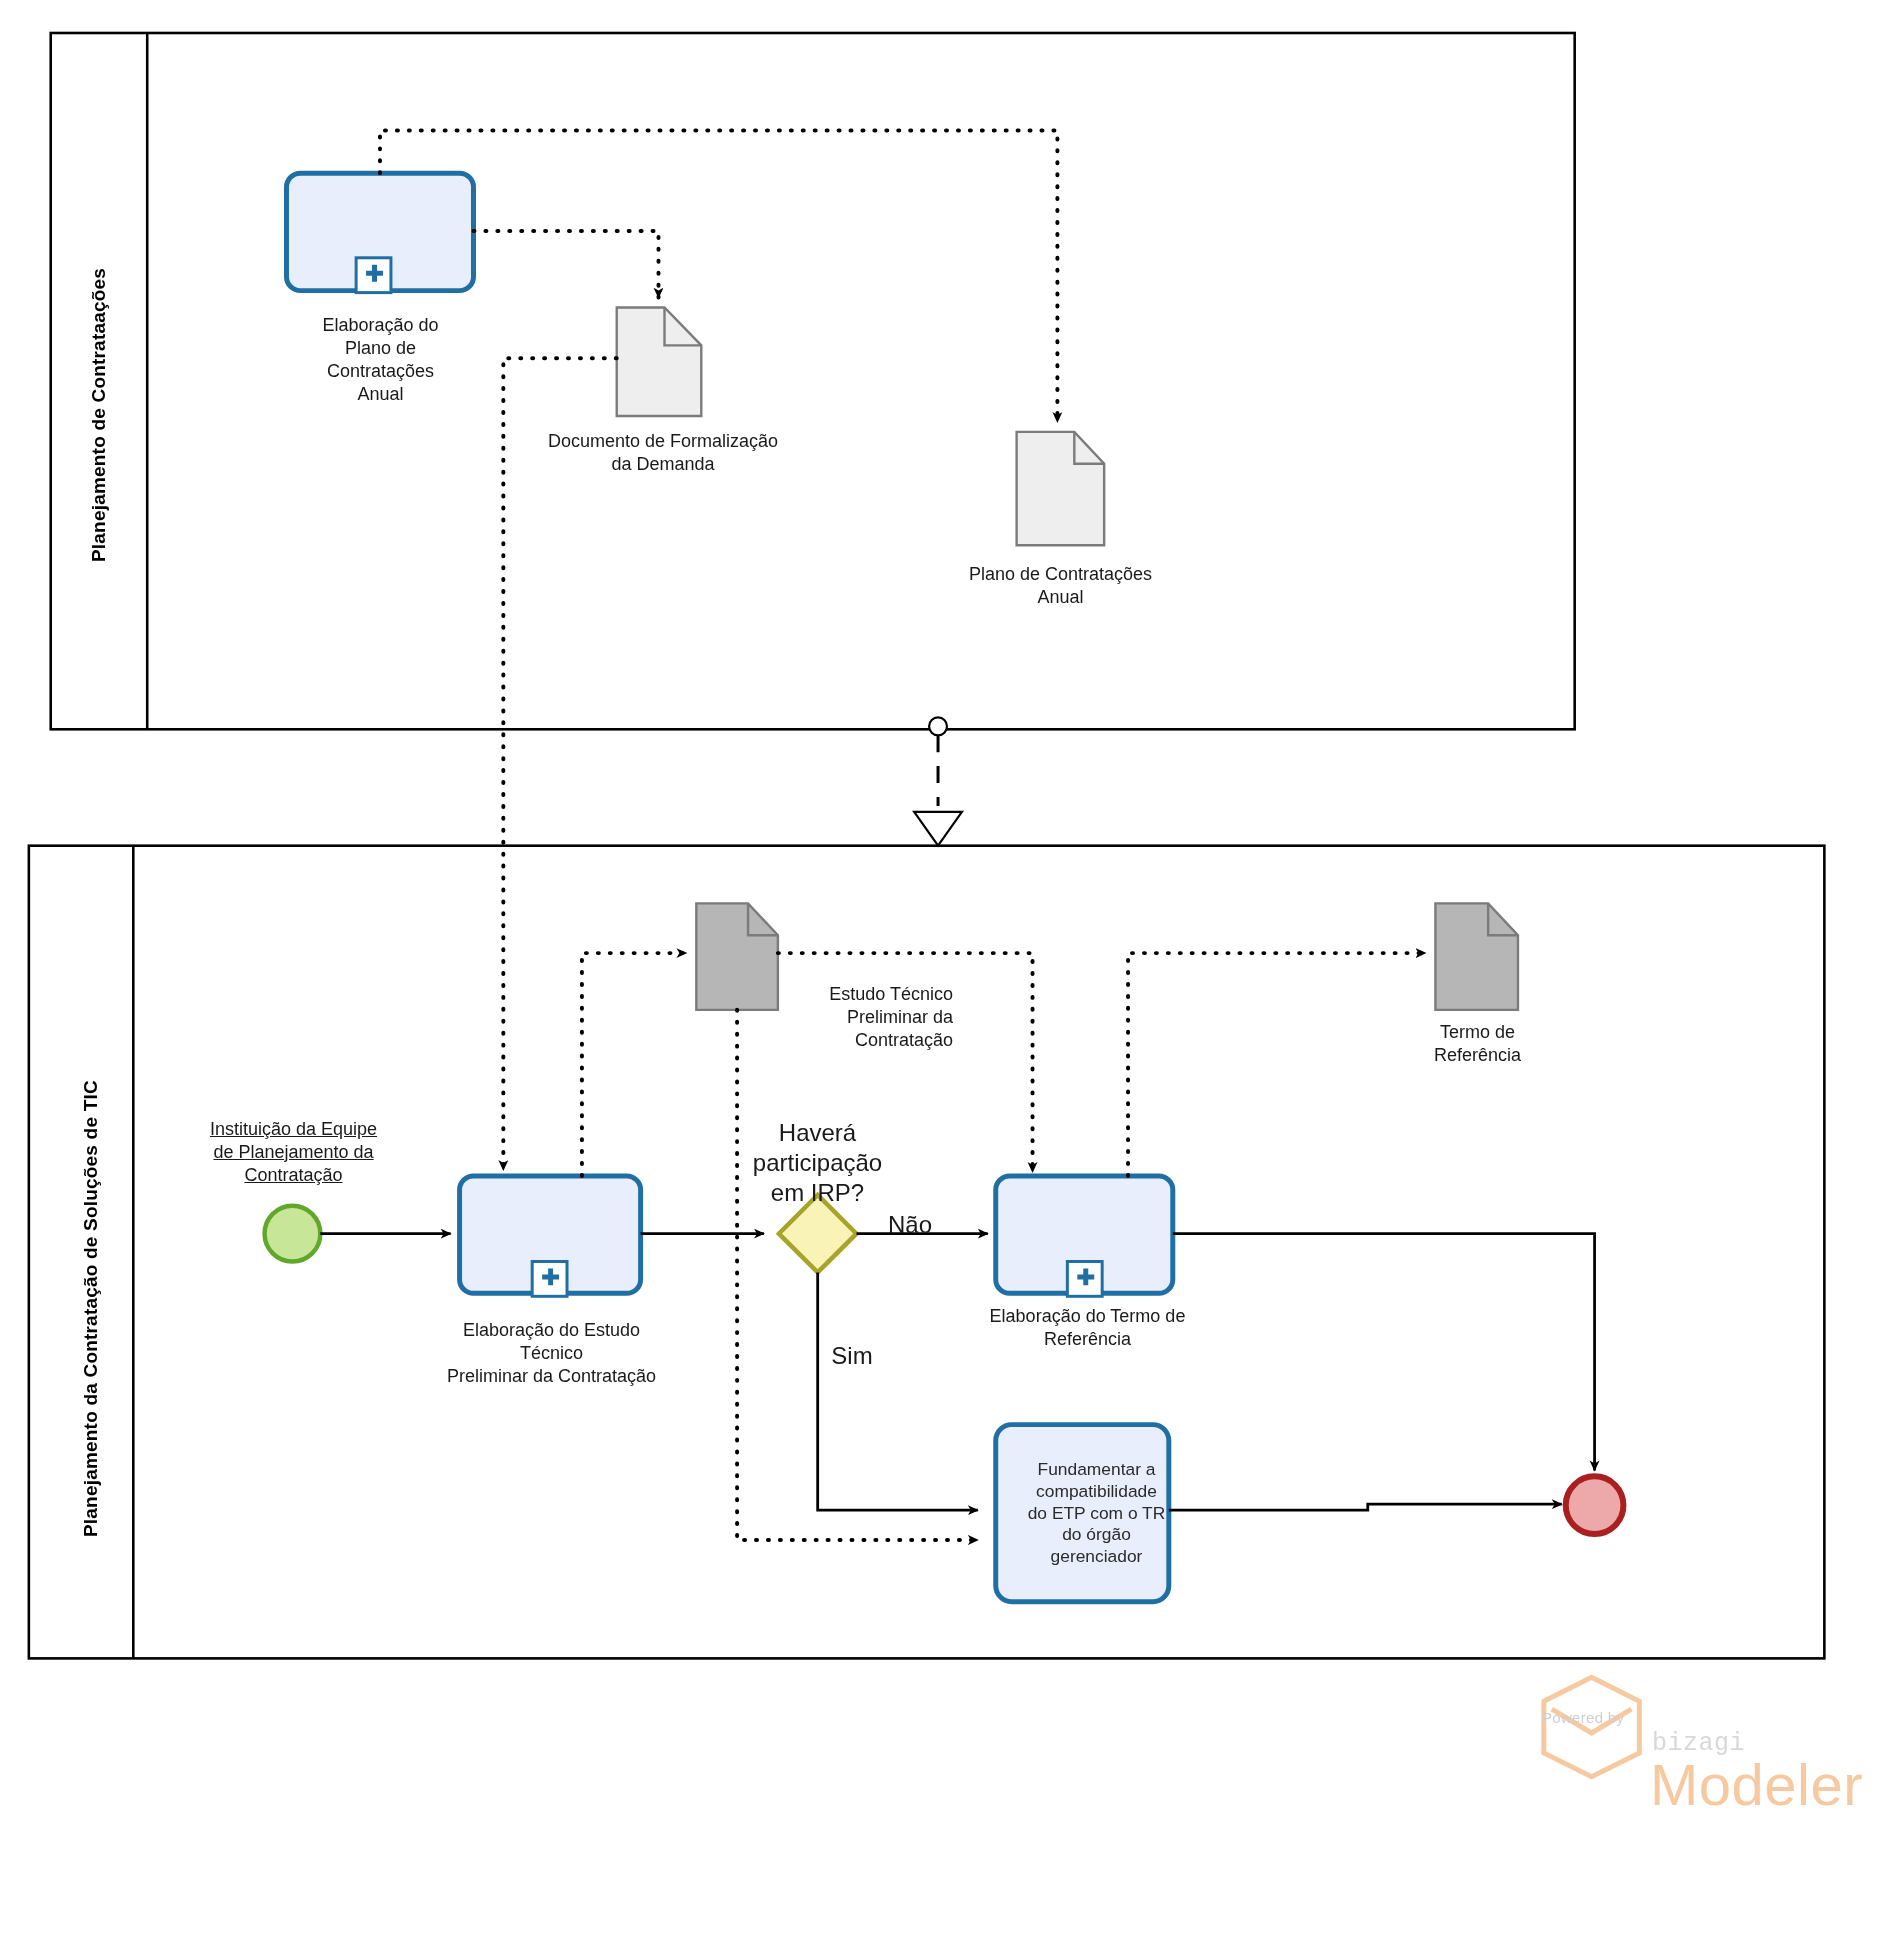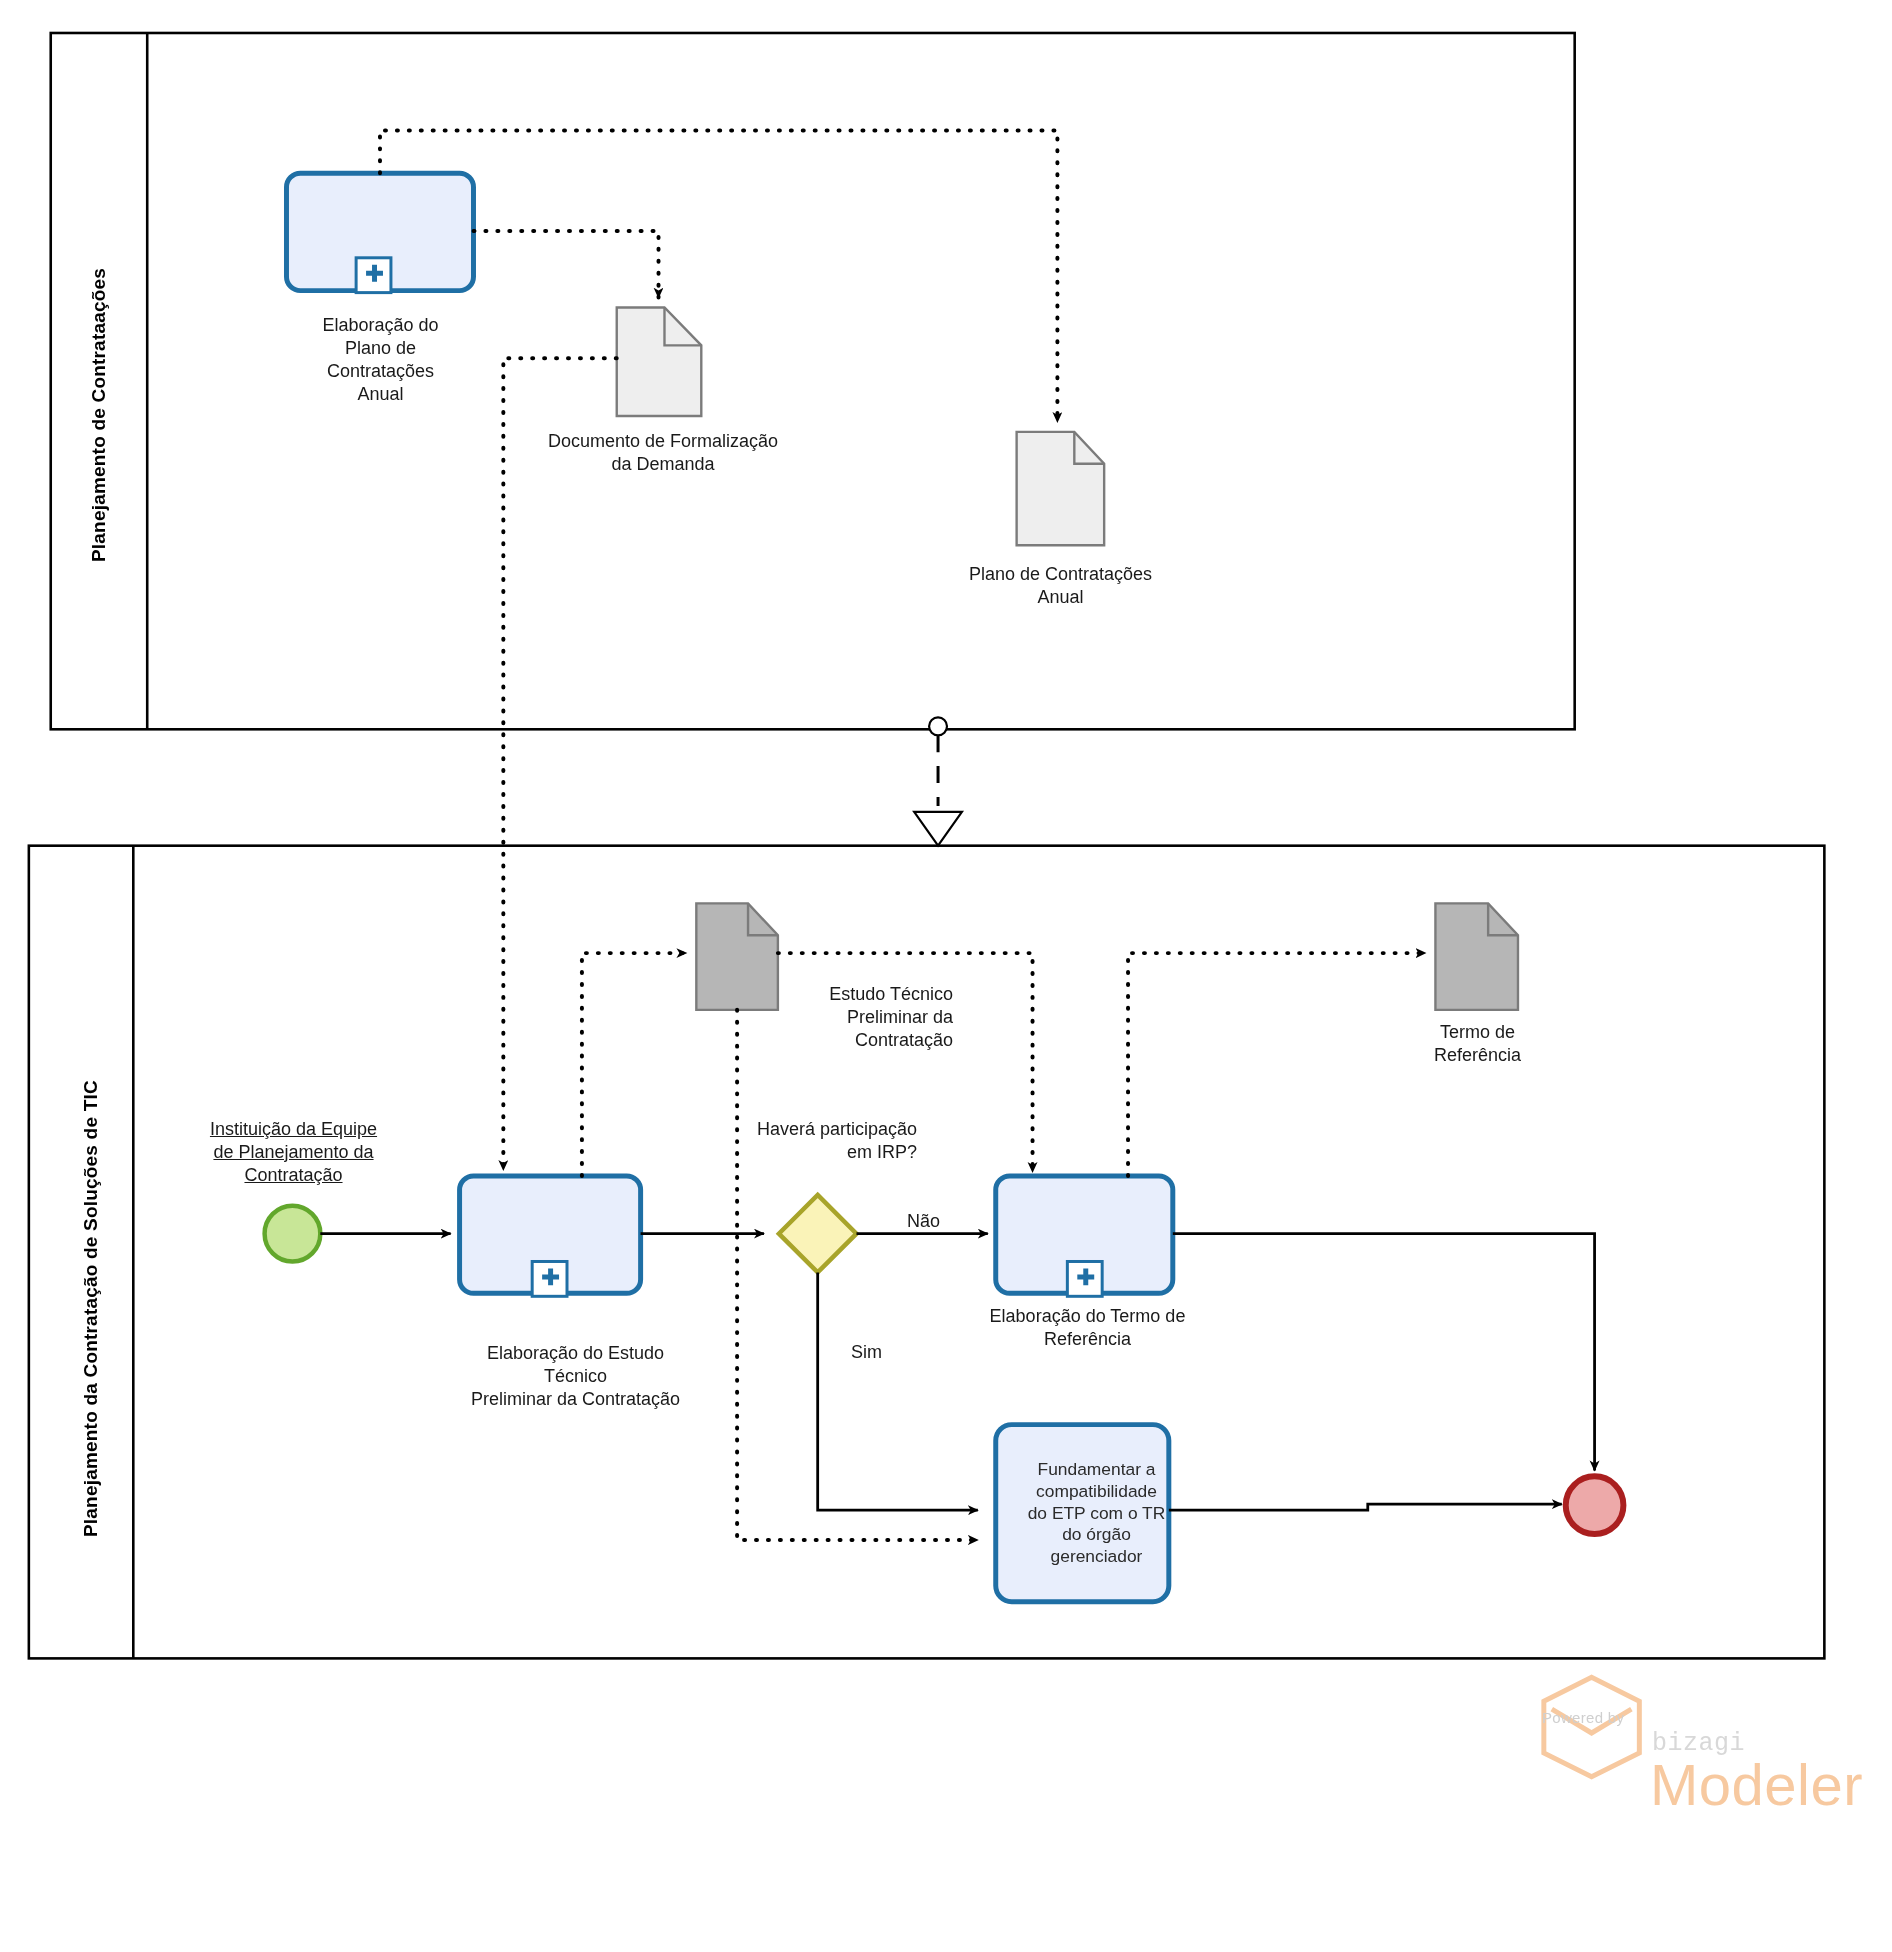--- a/index.html
+++ b/index.html
@@ -37,23 +37,23 @@
   .lbl {
     position: absolute;
     font-size: 18px;
     color: #1a1a1a;
     text-align: center;
     line-height: 1.27;
     white-space: pre-line;
   }
   .flow-lbl {
     position: absolute;
-    font-size: 18px;
+    font-size: 24px;
     color: #1a1a1a;
-    text-align: right;
+    text-align: center;
     line-height: 1.25;
     white-space: pre-line;
   }
   .task-inner-lbl {
     position: absolute;
     font-size: 17.4px;
     color: #2b2b2b;
     text-align: center;
     line-height: 1.26;
     white-space: pre-line;
@@ -239,21 +239,21 @@
   <div class="lbl" style="left:509px; top:430px; width:308px;">Documento de Formalização
 da Demanda</div>
 
   <div class="lbl" style="left:925px; top:563px; width:271px;">Plano de Contratações
 Anual</div>
 
   <div class="lbl" style="left:189px; top:1118px; width:209px;text-decoration:underline;">Instituição da Equipe
 de Planejamento da
 Contratação</div>
 
-  <div class="lbl" style="left:440px; top:1319px; width:271px;margin-top:23px;">Elaboração do Estudo
+  <div class="lbl" style="left:416px; top:1319px; width:271px;">Elaboração do Estudo
 Técnico
 Preliminar da Contratação</div>
 
   <div class="lbl" style="left:774px; top:983px; width:179px; text-align:right;">Estudo Técnico
 Preliminar da
 Contratação</div>
 
   <div class="flow-lbl" style="left:718px; top:1118px; width:199px;">Haverá participação
 em IRP?</div>
 

